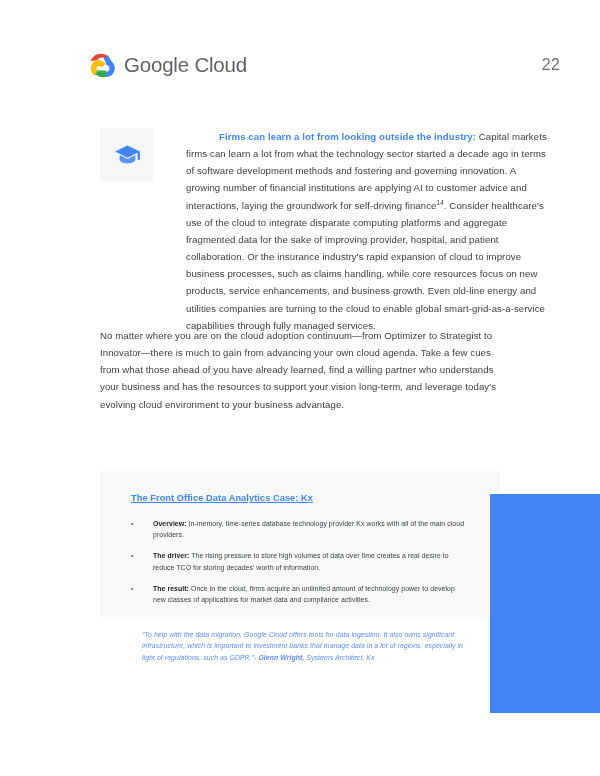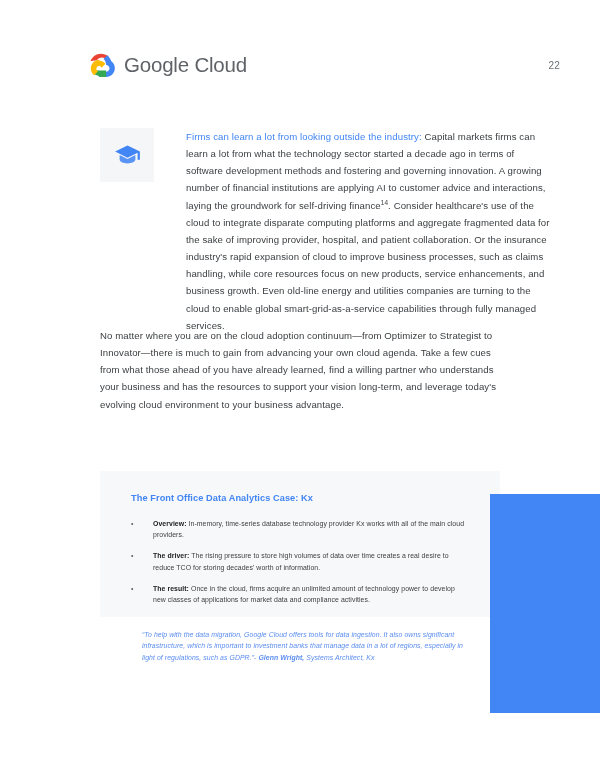--- a/index.html
+++ b/index.html
@@ -52,21 +52,21 @@
   .brand-text {
     font-size: 20.5px;
     letter-spacing: -0.2px;
     color: #5f6368;
     font-weight: 400;
     white-space: nowrap;
   }
   .brand-text .b-strong { color: #5f6368; }
 
   .page-number {
-    font-size: 10px;
+    font-size: 16px;
     color: #6b7075;
     letter-spacing: 0.2px;
   }
 
   
   .lead-block {
     position: absolute;
     top: 128px;
     left: 100px;
     right: 48px;
@@ -90,22 +90,23 @@
     margin-left: 32px;
     flex: 1 1 auto;
     font-size: 9.6px;
     line-height: 17.15px;
     color: #3c4043;
     text-align: left;
     letter-spacing: 0.01em;
   }
 
   .lead-strong {
-    font-weight: 400;
+    font-weight: 700;
     color: #4285f4;
+    margin-left: 33px;
   }
 
   sup {
     font-size: 6.4px;
     vertical-align: super;
     line-height: 0;
   }
 
   
   .body-para {
@@ -139,20 +140,21 @@
     background: #f6f8f9;
     padding: 22px 34px 0 31px;
   }
 
   .callout-title {
     font-size: 9.2px;
     font-weight: 700;
     color: #4285f4;
     letter-spacing: 0.01em;
     margin-bottom: 15px;
+    text-decoration: underline;
   }
 
   .bullets { list-style: none; }
 
   .bullet-row {
     display: flex;
     font-size: 6.9px;
     line-height: 11.2px;
     color: #3c4043;
     margin-bottom: 10px;

